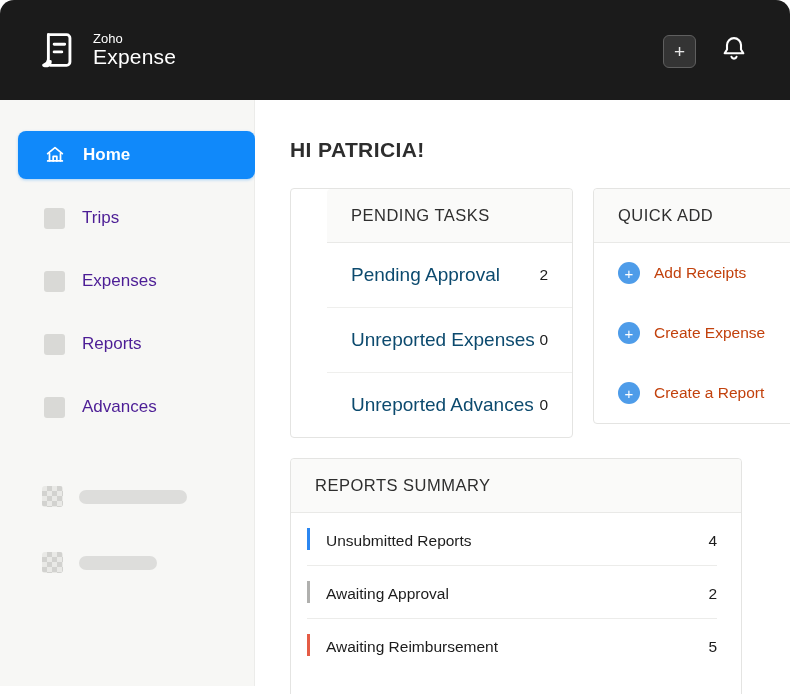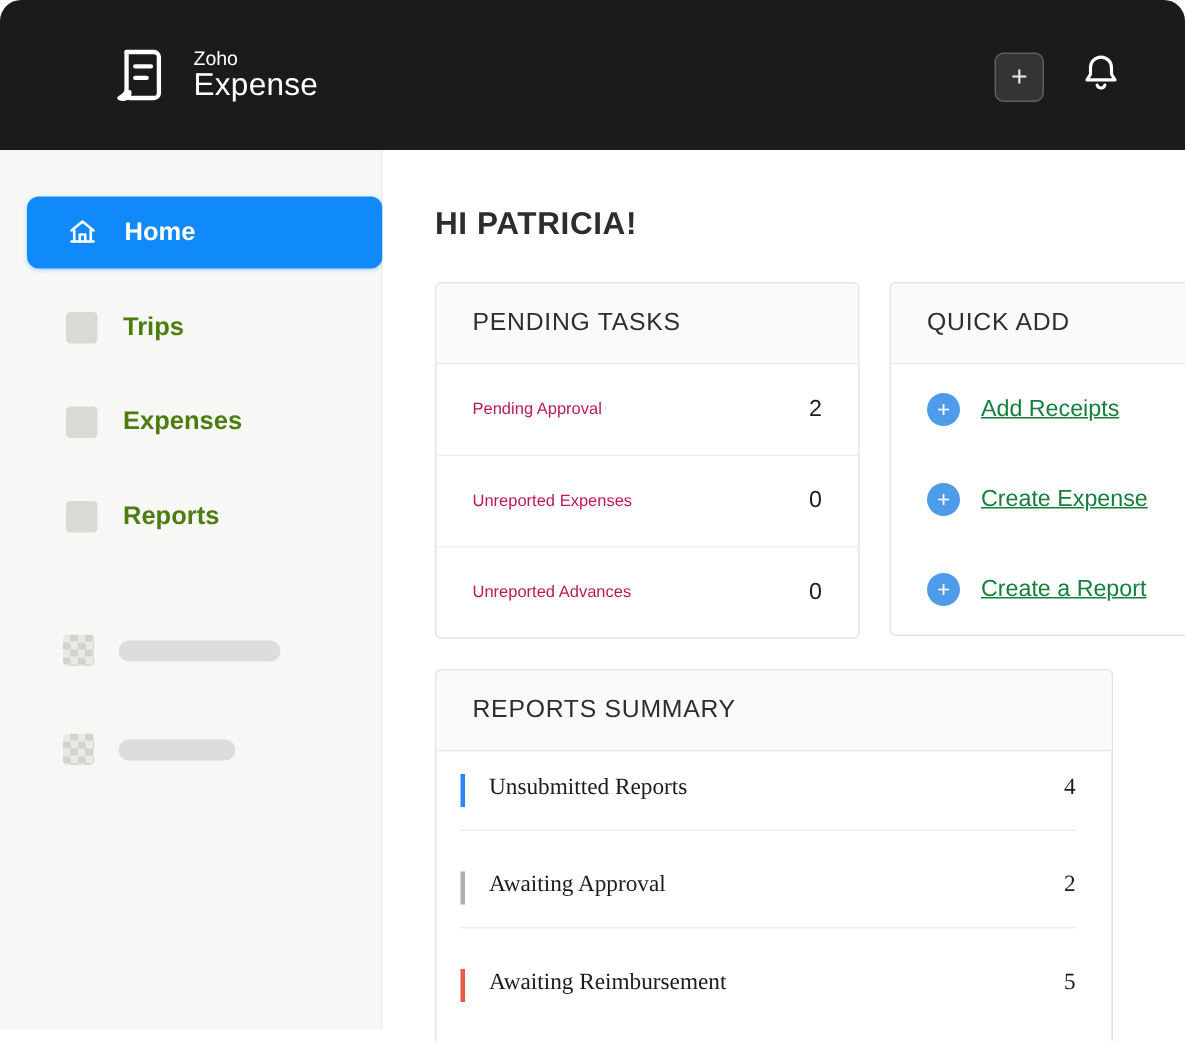--- a/index.html
+++ b/index.html
@@ -14,21 +14,20 @@
     background: #ffffff;
   }
 
   
   .topbar {
     height: 100px;
     background: #1b1b1b;
     position: relative;
     display: flex;
     align-items: center;
-    padding-left: 36px;
   }
   .logo {
     display: flex; align-items: center;
     margin-left: 34px; gap: 13px;
   }
   .logo-icon svg { display: block; }
   .logo-text { color: #fff; line-height: 1.05; }
   .logo-text .brand-top { font-size: 13px; font-weight: 400; display: block; }
   .logo-text .brand-bottom { font-size: 21px; font-weight: 400; display: block; letter-spacing: 0.2px; }
 
@@ -82,23 +81,22 @@
     display: flex; align-items: center;
     padding-left: 26px;
     cursor: pointer;
   }
   .nav-item .nav-icon-box {
     width: 21px; height: 21px;
     background: #d9d9d6; border-radius: 3px;
     flex: 0 0 auto;
   }
   .nav-item .nav-label {
-    font-size: 17px; color: #4d7c0f;
+    font-size: 17px; color: #4c1d95;
     margin-left: 17px;
-    font-weight: bold;
   }
   .nav-item.active .nav-label { color: #ffffff; font-weight: 600; }
   .nav-item.active { box-shadow: 0 1px 3px rgba(16,137,250,0.35); }
 
   .skeleton-row {
     display: flex; align-items: center;
     margin: 0 0 45px 42px;
   }
   .skeleton-row.first { margin-top: 55px; margin-bottom: 45px; }
   .skeleton-icon {
@@ -136,57 +134,56 @@
   }
   .card-header {
     padding: 17px 24px;
     font-size: 16.5px; font-weight: 500;
     color: #2e2e2e; letter-spacing: 0.5px;
     background: #fafaf9;
     border-bottom: 1px solid #e9e9e7;
     border-radius: 4px 4px 0 0;
   }
 
-  .card.pending { width: 283px; }
+  .card.pending { width: 283px; padding-left: 36px; }
   .pt-row {
     display: flex; align-items: center; justify-content: space-between;
     padding: 21px 24px;
     border-bottom: 1px solid #efefed;
     cursor: pointer;
   }
   .pt-row:last-child { border-bottom: none; }
-  .pt-label { font-size: 11px; color: #be185d; text-align: right; }
+  .pt-label { font-size: 19px; color: #0c4a6e; text-align: right; }
   .pt-value { font-size: 15.5px; color: #1c1c1c; font-weight: 500; }
 
   .card.quickadd { width: 280px; }
   .qa-row {
     display: flex; align-items: center;
     padding: 19px 24px;
     cursor: pointer;
   }
   .qa-plus {
     width: 22px; height: 22px; border-radius: 50%;
     color: #ffffff; font-size: 15px; line-height: 1;
     display: flex; align-items: center; justify-content: center;
     flex: 0 0 auto;
   }
-  .qa-label { font-size: 15.5px; color: #15803d; margin-left: 14px; white-space: nowrap; text-decoration: underline; }
+  .qa-label { font-size: 15.5px; color: #c2410c; margin-left: 14px; white-space: nowrap; }
 
   .card.reports {
     width: 452px;
     margin-top: 20px;
     padding-bottom: 28px; 
   }
   .rs-row {
-    display: flex; align-items: flex-start;
-    margin: 0 24px 12px 16px;
+    display: flex; align-items: flex-end;
+    margin: 0 24px 0 16px;
     padding: 15px 0;
     border-bottom: 1px solid #ececea;
     cursor: pointer;
-    font-family: Liberation Serif, serif;
   }
   .rs-row:last-child { border-bottom: none; }
   .rs-accent { width: 3px; height: 22px; flex: 0 0 auto; }
   .rs-label { font-size: 15.5px; color: #1c1c1c; margin-left: 16px; flex: 1 1 auto; }
   .rs-value { font-size: 15.5px; color: #1c1c1c; font-weight: 500; }
 </style>
 </head>
 <body>
 
 <div class="app">
@@ -245,20 +242,24 @@
       <div class="nav-item">
         <span class="nav-icon-box"></span>
         <span class="nav-label">Expenses</span>
       </div>
 
       <div class="nav-item">
         <span class="nav-icon-box"></span>
         <span class="nav-label">Reports</span>
       </div>
 
+      <div class="nav-item">
+        <span class="nav-icon-box"></span>
+        <span class="nav-label">Advances</span>
+      </div>
 
       <div class="skeleton-row first">
         <span class="skeleton-icon"></span>
         <span class="skeleton-bar w1"></span>
       </div>
       <div class="skeleton-row">
         <span class="skeleton-icon"></span>
         <span class="skeleton-bar w2"></span>
       </div>
 

